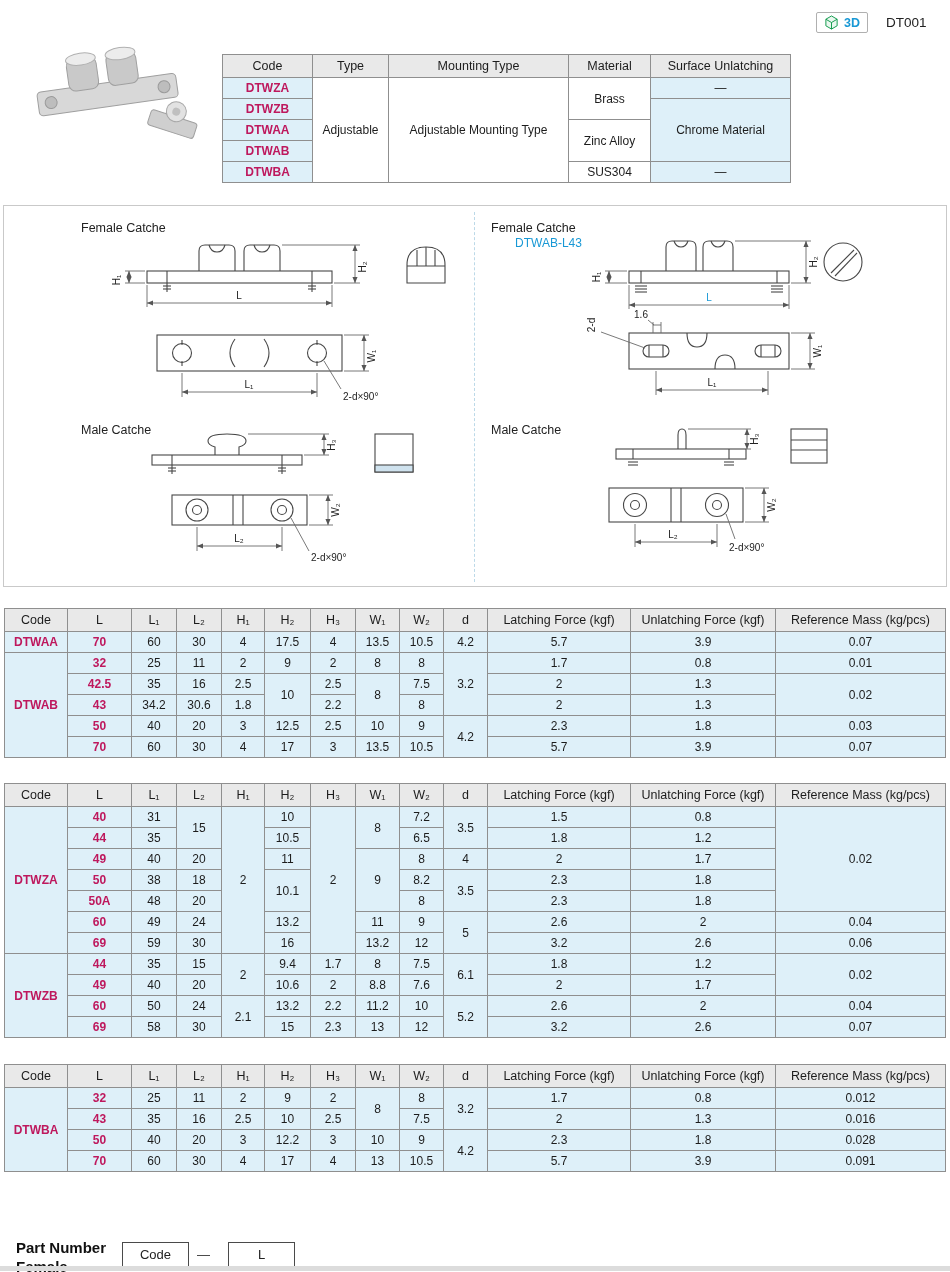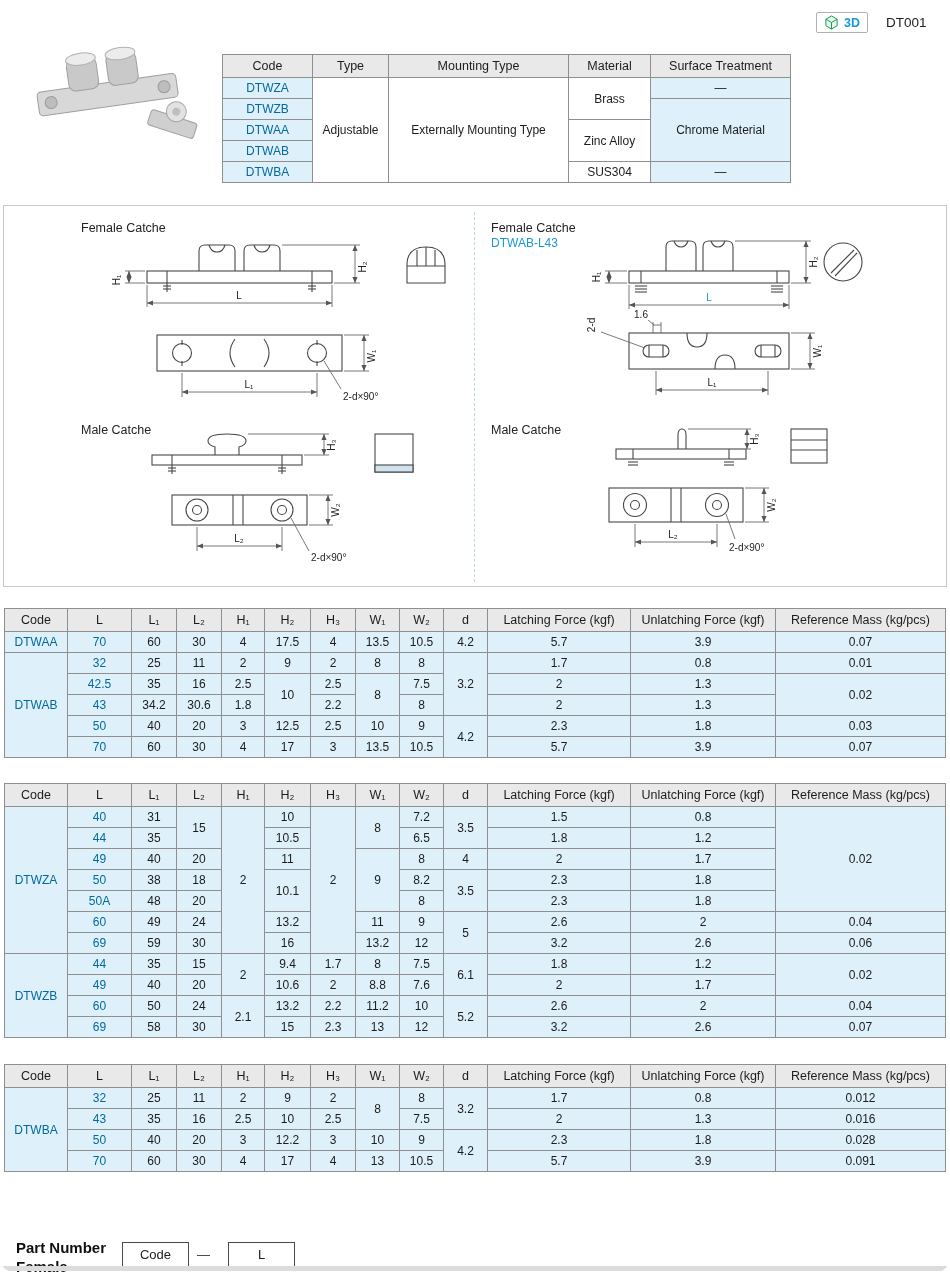--- a/index.html
+++ b/index.html
@@ -1,27 +1,27 @@
 <!DOCTYPE html>
 <html><head>
 <meta charset="utf-8">
 <style>
   * { margin:0; padding:0; box-sizing:border-box; }
   body { background:#fff; }
   .page { position:relative; width:950px; height:1272px; background:#fff; overflow:hidden;
-          font-family:"Liberation Sans", sans-serif;border-radius:14px; }
+          font-family:"Liberation Sans", sans-serif; }
   .abs { position:absolute; }
 
   table { border-collapse:collapse; table-layout:fixed; }
   th, td { border:1px solid #8f8f8f; text-align:center; vertical-align:middle; padding:0 2px;
            white-space:nowrap; overflow:hidden; }
   th { background:#e9e9e9; font-weight:400; font-size:12.5px; height:23px; color:#1c1c1c; }
   td { font-size:12px; height:21px; color:#1c1c1c; background:#fff; }
   table.dim td { background:#def0f9; }
-  td.code { color:#0369a1; }
+  td.code { color:#be185d;font-weight:bold; }
   td.tint { background:#def0f9; }
 
   .drawbox { position:absolute; left:3px; top:205px; width:944px; height:382px;
              border:1px solid #c9c9c9; background:#fff; }
   .divider { position:absolute; left:470px; top:6px; height:370px; border-left:1px dashed #bcd9e8; }
   .quad { position:absolute; }
   .quad .dtitle { position:absolute; left:8px; font-size:12.5px; color:#222; }
   .quad .dsub { position:absolute; left:8px; font-size:12px; color:#1898d5; }
   .quad svg { position:absolute; }
   svg text { font-size:10px; fill:#222; font-family:"Liberation Sans", sans-serif; }
@@ -81,28 +81,28 @@
         <col style="width:180px">
       <col style="width:82px">
         <col style="width:140px">
     </colgroup>
     <thead>
         <tr>
           <th>Code</th>
           <th>Type</th>
           <th>Mounting Type</th>
           <th>Material</th>
-          <th>Surface Treatment</th>
+          <th>Surface Unlatching</th>
         </tr>
       </thead>
       <tbody>
         <tr>
           <td class="code tint">DTWZA</td>
           <td rowspan="5">Adjustable</td>
-          <td rowspan="5">Externally Mounting Type</td>
+          <td rowspan="5">Adjustable Mounting Type</td>
           <td rowspan="2">Brass</td>
           <td class="tint">—</td>
         </tr>
         <tr>
           <td class="code tint">DTWZB</td>
           <td rowspan="3" class="tint">Chrome Material</td>
         </tr>
         <tr>
           <td class="code tint">DTWAA</td>
           <td rowspan="2">Zinc Alloy</td>
@@ -224,21 +224,21 @@
         </g>
         <text x="258" y="12" transform="rotate(-90 258 12)" text-anchor="middle">H₃</text>
         <text x="262" y="77" transform="rotate(-90 262 77)" text-anchor="middle">W₂</text>
         <text x="162" y="109" text-anchor="middle">L₂</text>
         <text x="234" y="128">2-d×90°</text>
       </svg>
     </div>
 
     <div class="quad" style="left:479px;top:13px;width:462px;height:196px;">
       <div class="dtitle" style="top:2px;">Female Catche</div>
-      <div class="dsub" style="top:17px;">DTWAB-L43</div>
+      <div class="dsub" style="top:17px;margin-left:24px;">DTWAB-L43</div>
       <svg style="left:0;top:10px;" width="460" height="180" viewBox="0 0 460 180">
         <defs>
             <marker id="arC" viewBox="0 0 8 8" markerWidth="8" markerHeight="8" refX="7" refY="4" orient="auto-start-reverse">
               <path d="M0,1 L7,4 L0,7 Z" fill="#555"></path>
             </marker>
           </defs>
         <g class="part">
           <rect x="146" y="42" width="160" height="12"></rect>
           <path d="M183,42 V18 Q183,12 189,12 H207 Q213,12 213,18 V42"></path>
           <path d="M220,42 V18 Q220,12 226,12 H244 Q250,12 250,18 V42"></path>

